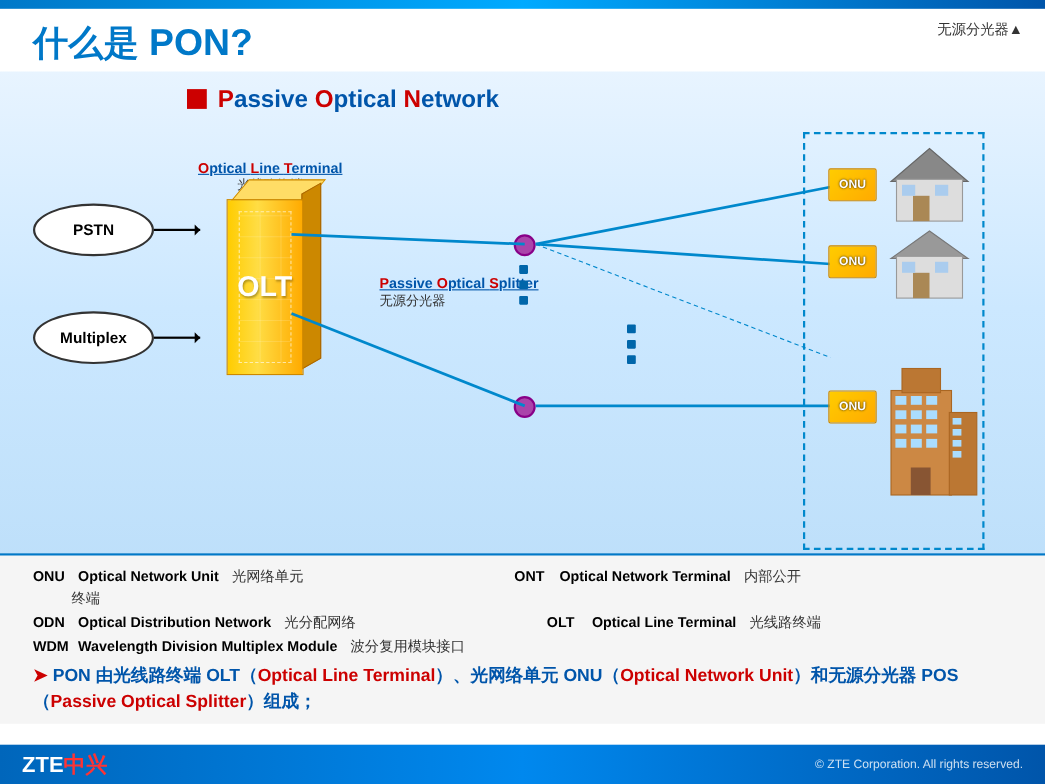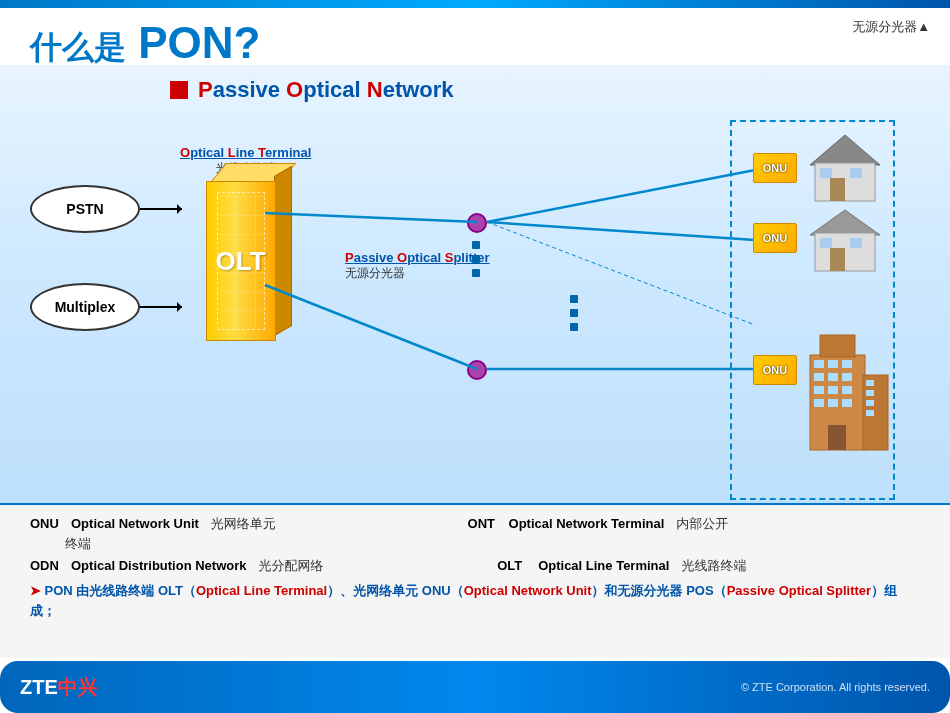--- a/index.html
+++ b/index.html
@@ -25,21 +25,21 @@
       position: absolute;
       top: 18px;
       left: 30px;
     }
     .title-cn {
       font-size: 32px;
       font-weight: bold;
       color: #0078c8;
     }
     .title-cn span.bold-en {
-      font-size: 44px;
+      font-size: 34px;
       font-weight: 900;
       color: #0078c8;
     }
 
     
     .top-right-label {
       position: absolute;
       top: 18px;
       right: 20px;
       font-size: 13px;
@@ -329,38 +329,37 @@
     .abbr-val-en {
       font-weight: bold;
       color: #000;
     }
     .abbr-val-cn {
       color: #333;
       margin-left: 6px;
     }
 
     .pon-desc {
-      font-size: 13px;
+      font-size: 16px;
       margin-top: 6px;
       color: #0055aa;
       font-weight: bold;
       line-height: 1.5;
     }
 
     
     .footer {
       position: absolute;
       bottom: 0; left: 0; right: 0;
-      height: 52px;
+      height: 36px;
       background: linear-gradient(90deg, #0066bb 0%, #0088ee 50%, #0055aa 100%);
       display: flex;
       align-items: center;
       justify-content: space-between;
       padding: 0 20px;
-      border-radius: 18px;
     }
     .footer-logo {
       font-size: 20px;
       font-weight: bold;
       color: #fff;
     }
     .footer-logo .zte-red { color: #ff3333; }
     .footer-copyright {
       font-size: 11px;
       color: rgba(255,255,255,0.8);
@@ -572,20 +571,27 @@
     </div>
     <div style="flex:1"></div>
     <div class="abbr-item">
       <span class="abbr-key">OLT</span>
       <span class="abbr-val-en">Optical Line Terminal</span>
       <span class="abbr-val-cn">光线路终端</span>
     </div>
     <div style="flex:1"></div>
   </div>
 
+  <div class="abbr-row">
+    <div class="abbr-item">
+      <span class="abbr-key">WDM</span>
+      <span class="abbr-val-en">Wavelength Division Multiplex Module</span>
+      <span class="abbr-val-cn">波分复用模块接口</span>
+    </div>
+  </div>
 
   <div class="pon-desc">
     <span style="color:#cc0000;">➤</span>
     <span>PON 由光线路终端 OLT（</span><span style="color:#cc0000;">Optical Line Terminal</span><span>）、光网络单元 ONU（</span><span style="color:#cc0000;">Optical Network Unit</span><span>）和无源分光器 POS（</span><span style="color:#cc0000;">Passive Optical Splitter</span><span>）组成；</span>
   </div>
 </div>
 
 <div class="footer">
   <div class="footer-logo">
     <span style="color:#fff;">ZTE</span><span class="zte-red">中兴</span>

